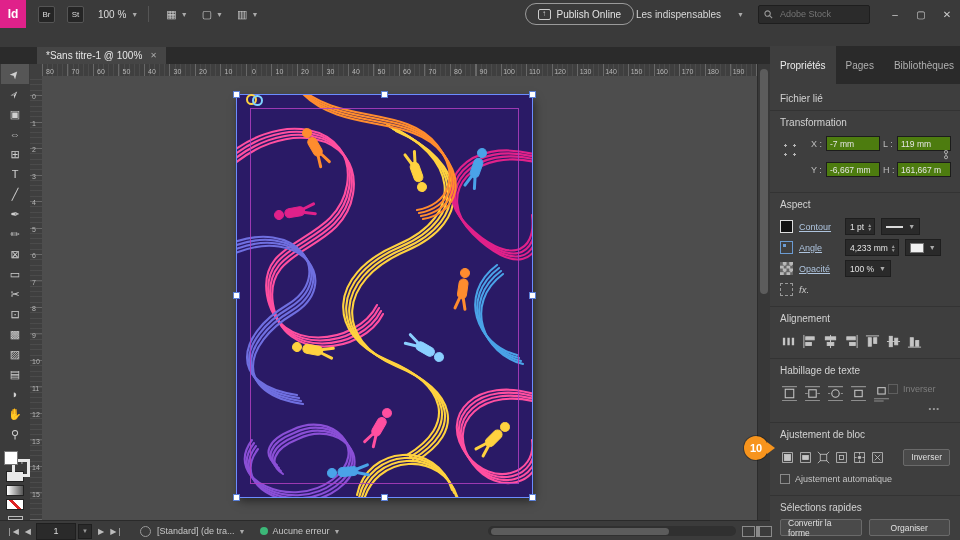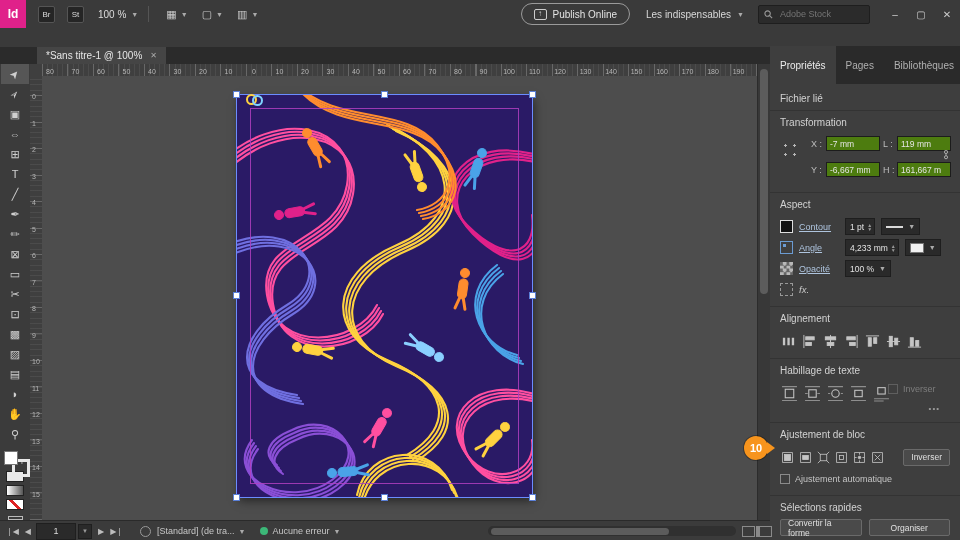--- a/index.html
+++ b/index.html
@@ -15,21 +15,21 @@
   .appicon{width:15px;height:15px;background:#252525;border:1px solid #555;color:#ddd;
     font-size:8px;display:flex;align-items:center;justify-content:center;margin-left:12px;border-radius:2px;}
   .zoomdd{display:flex;align-items:center;gap:5px;margin-left:14px;color:#ddd;cursor:default;}
   .chev{font-size:7px;color:#aaa;}
   .tsep{width:1px;height:16px;background:#555;margin:0 10px;}
   .tdd{display:flex;align-items:center;gap:4px;margin:0 7px;color:#c9c9c9;font-size:11px;}
   .pubbtn{margin-left:auto;display:flex;align-items:center;gap:6px;border:1px solid #9a9a9a;
     border-radius:11px;height:20px;padding:0 12px;color:#e3e3e3;font-size:10px;}
   .pub-ic{display:inline-flex;align-items:center;justify-content:center;width:11px;height:9px;
     border:1px solid #ccc;border-radius:2px;font-size:8px;line-height:1;color:#ccc;}
-  .workspace{display:flex;align-items:center;gap:6px;margin-left:16px;color:#d9d9d9;}
+  .workspace{display:flex;align-items:center;gap:16px;margin-left:2px;color:#d9d9d9;}
   .searchbox{display:flex;align-items:center;gap:5px;margin-left:14px;width:100px;height:17px;
     background:#2b2b2b;border:1px solid #1e1e1e;border-radius:2px;padding:0 5px;}
   .searchbox input{background:transparent;border:none;outline:none;color:#bbb;font-size:9px;width:76px;
     font-family:"Liberation Sans", sans-serif;}
   .winctl{display:flex;margin-left:12px;}
   .winbtn{width:26px;height:28px;display:flex;align-items:center;justify-content:center;color:#ccc;font-size:10px;}
 
   
   .menubar{position:absolute;left:0;top:28px;width:960px;height:18px;background:#3a3a3a;
     display:flex;align-items:center;font-size:11px;border-bottom:1px solid #2c2c2c;}

